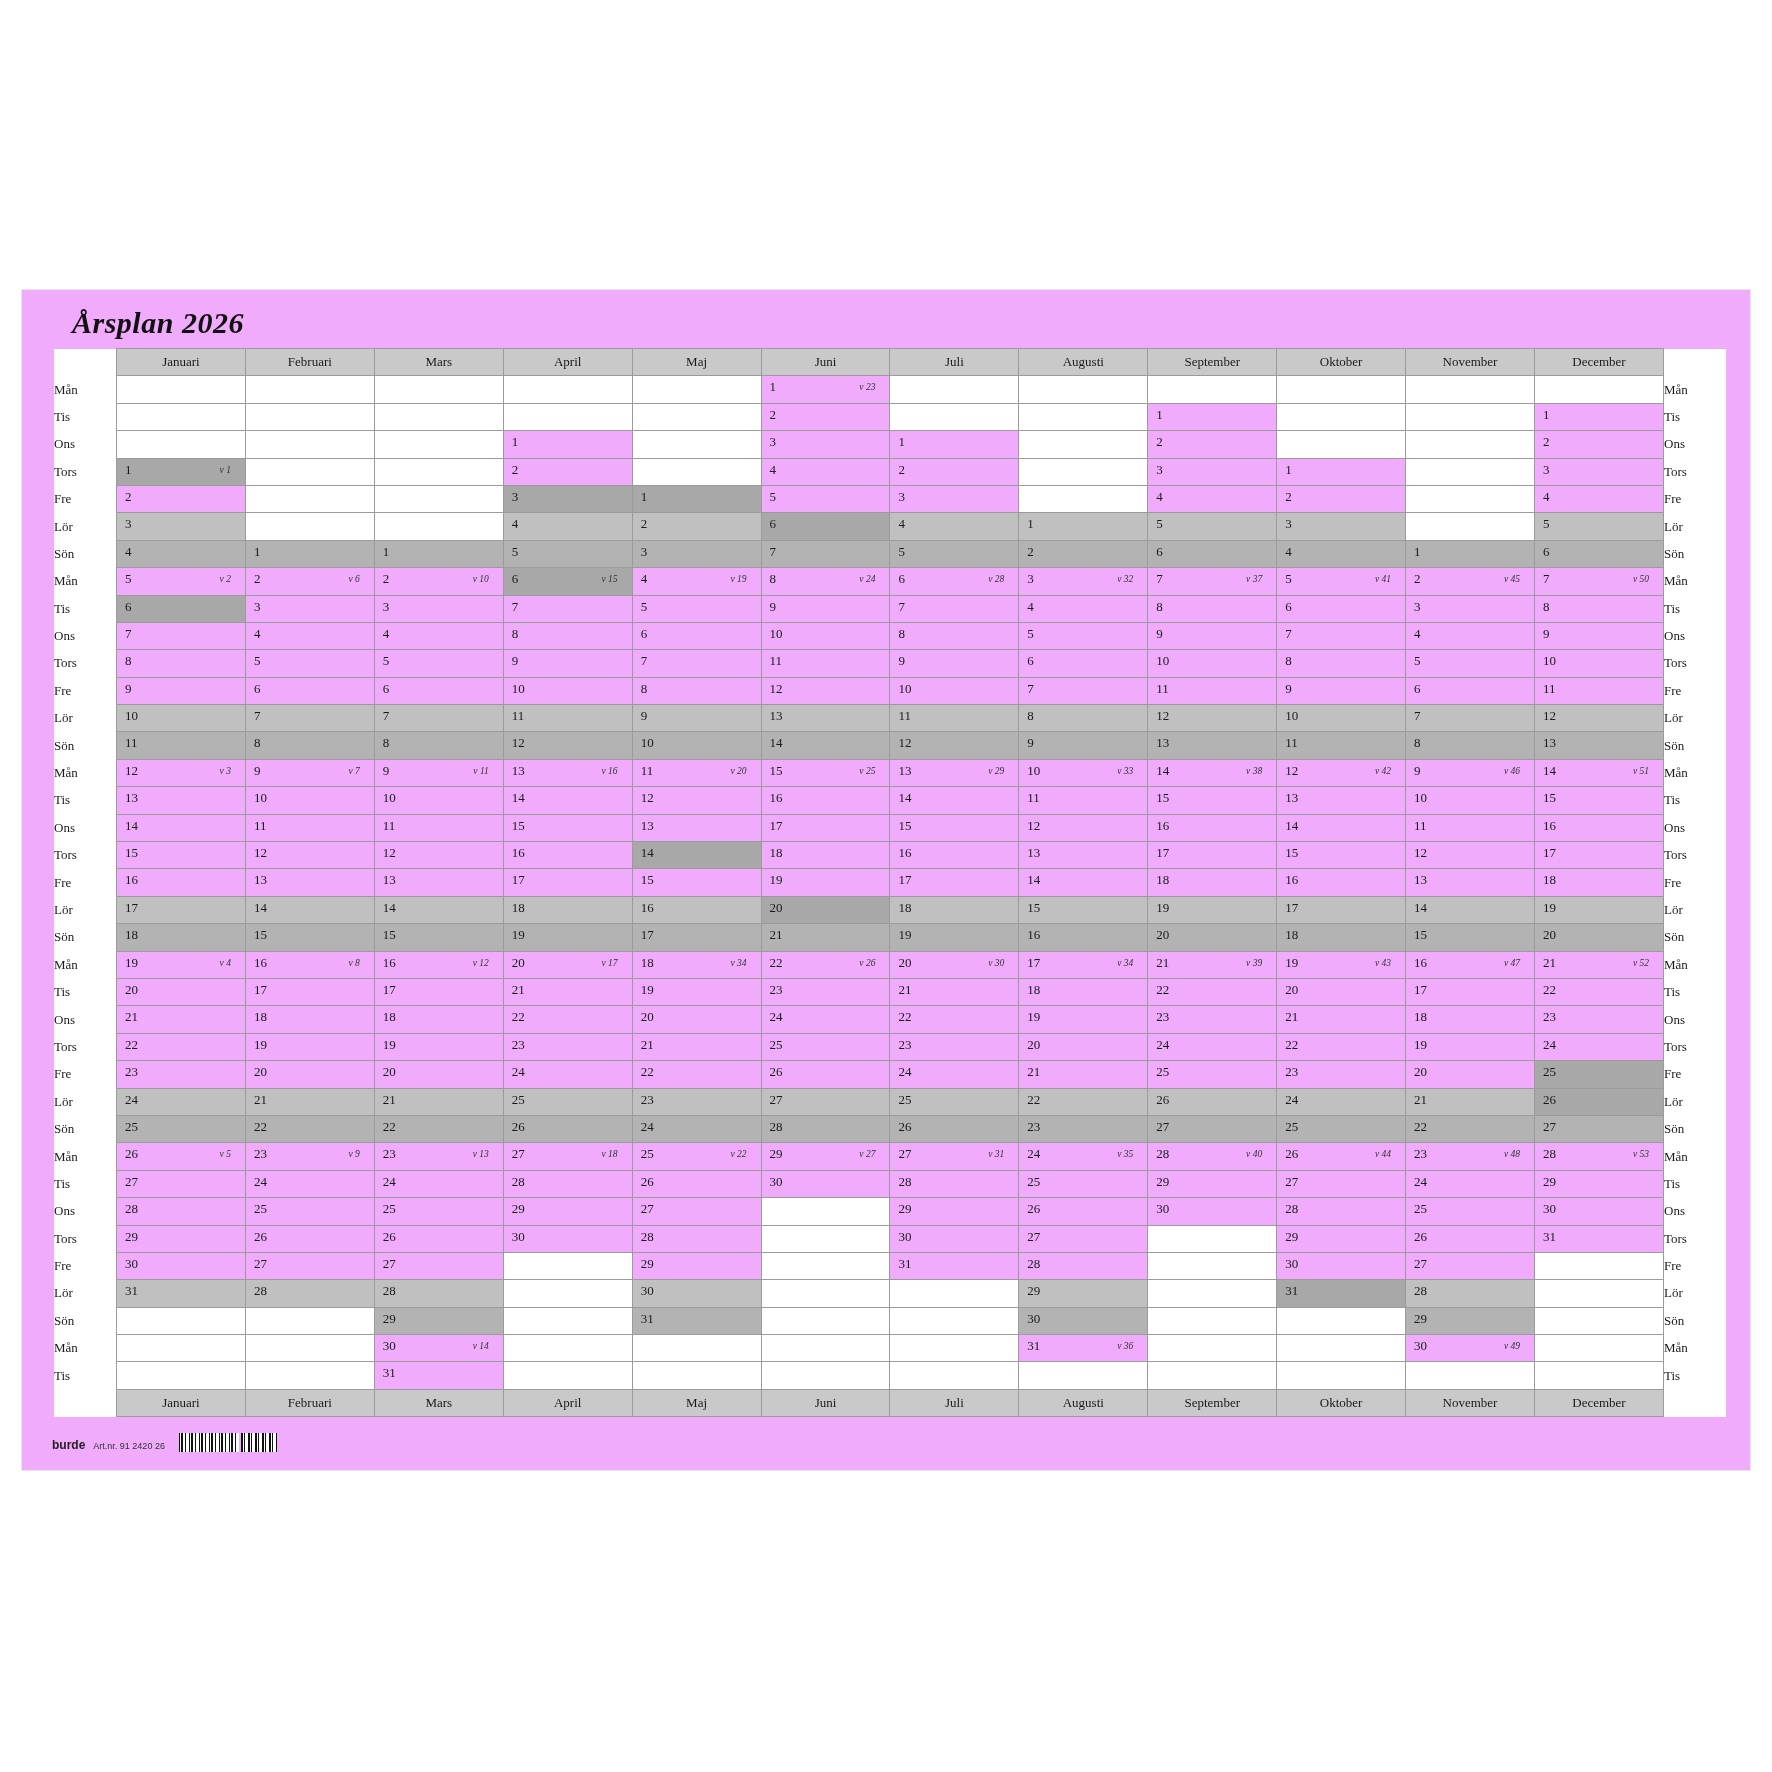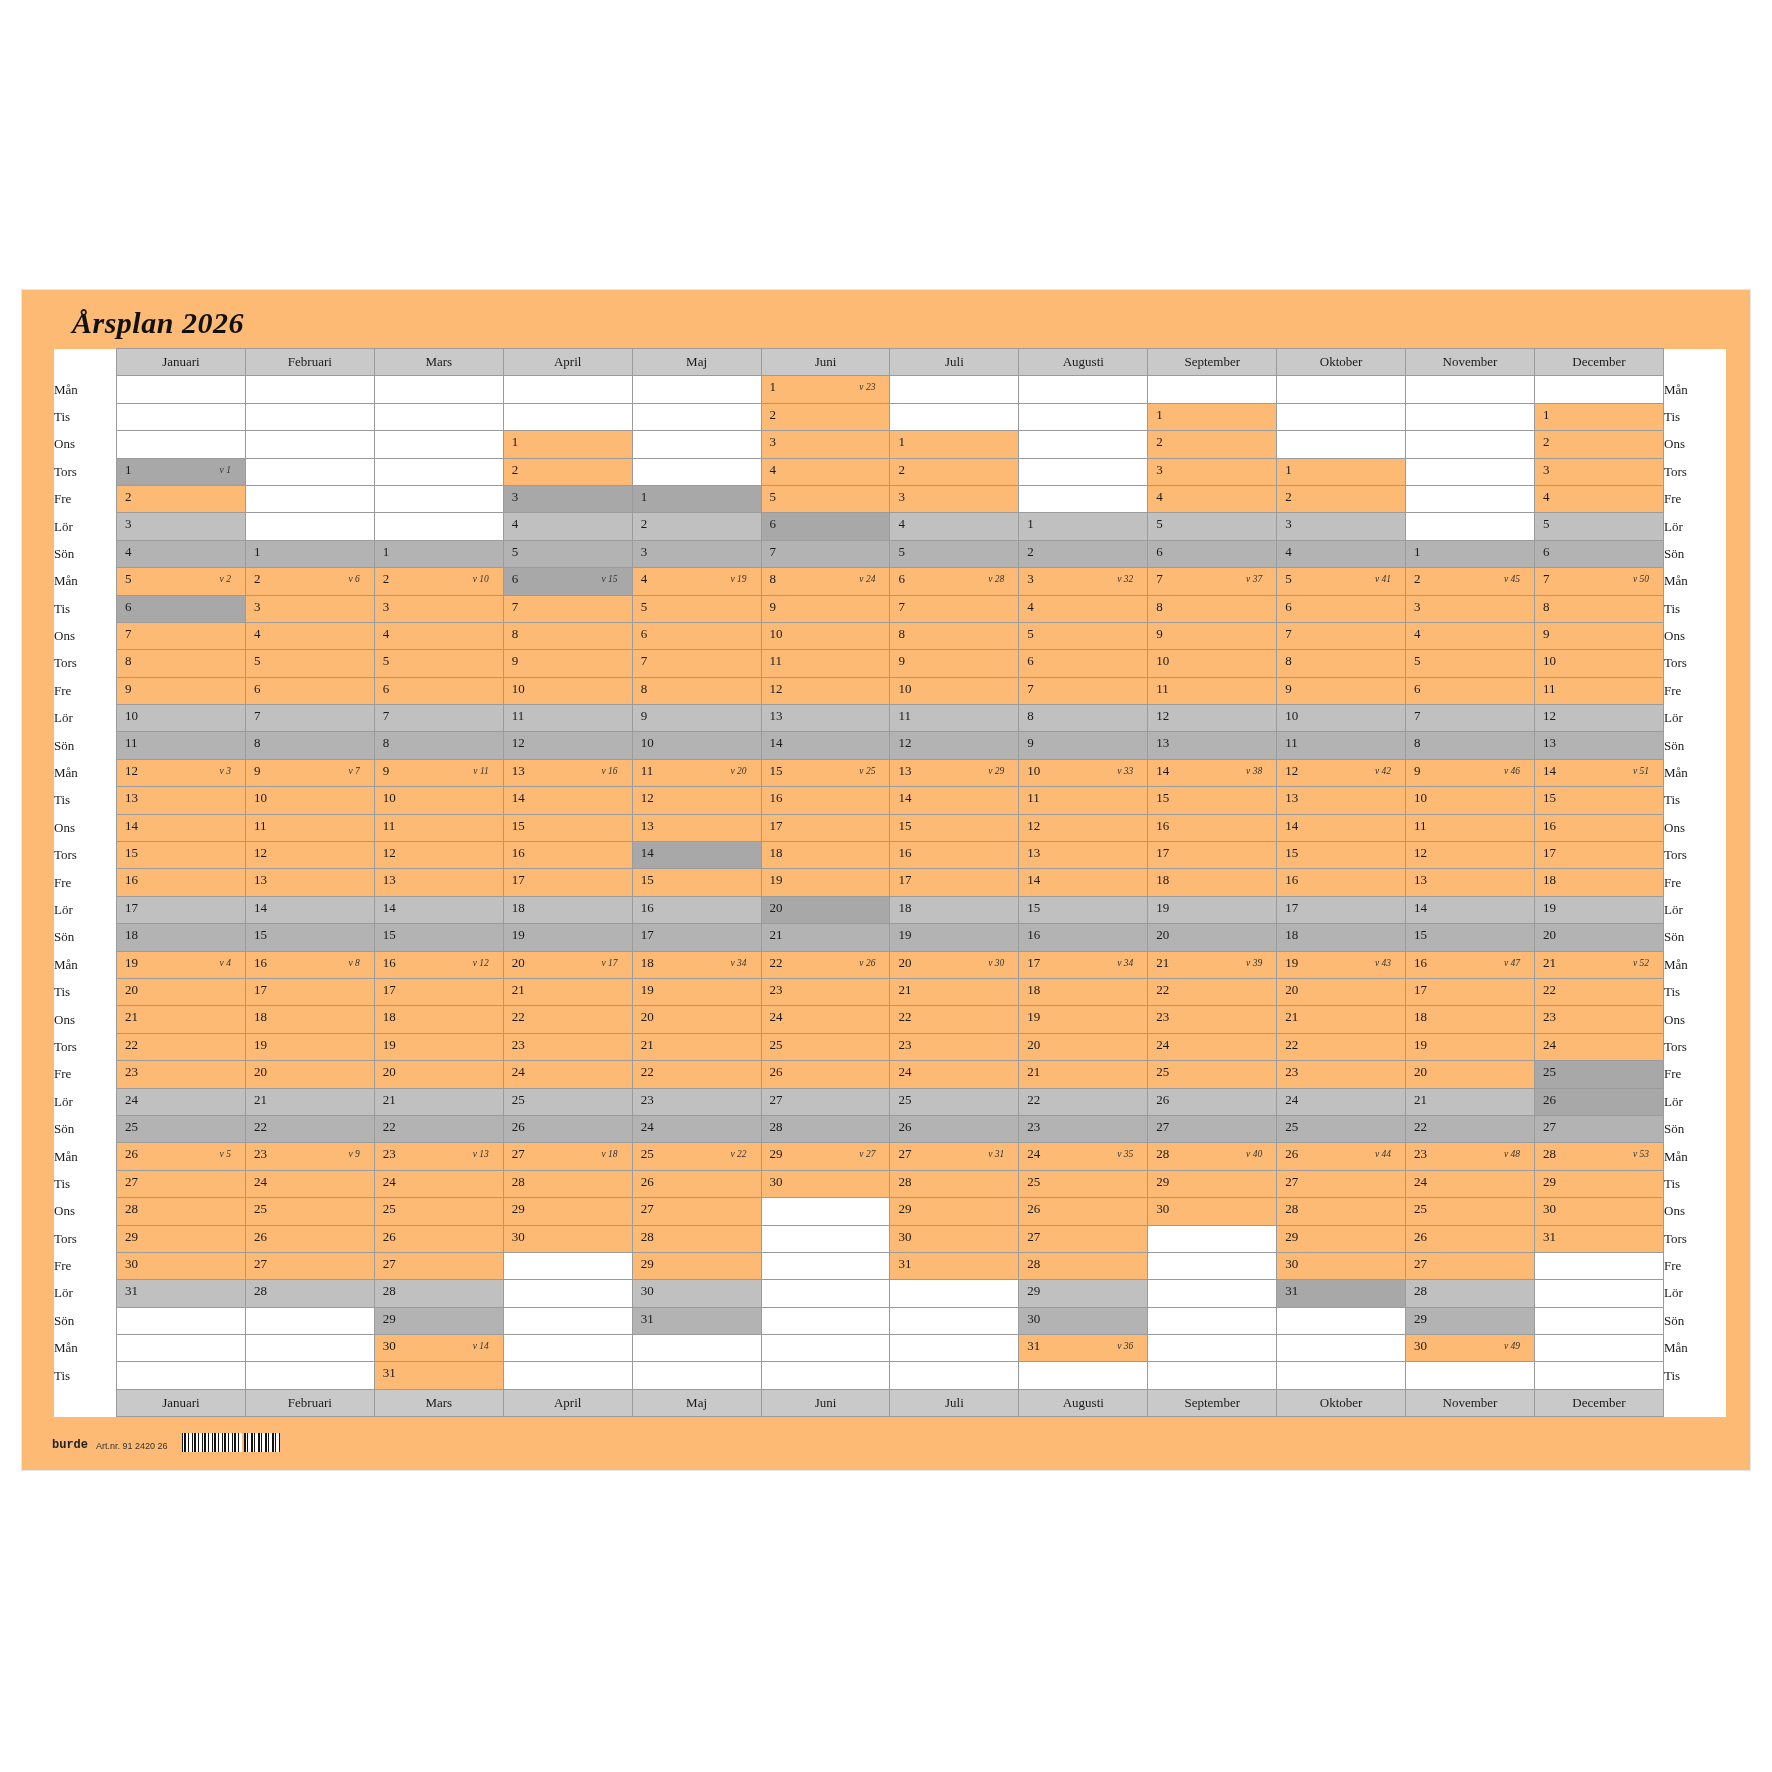--- a/index.html
+++ b/index.html
@@ -1,18 +1,18 @@
 <!DOCTYPE html>
 <html><head>
 <meta charset="utf-8">
 <style>
   html,body{margin:0;padding:0;background:#ffffff;}
   body{width:1772px;height:1772px;font-family:"Liberation Serif",serif;}
   .stage{position:relative;width:1772px;height:1772px;background:#ffffff;}
-  .poster{position:absolute;left:22px;top:290px;width:1728px;height:1180px;background:#fdba74;
+  .poster{position:absolute;left:22px;top:290px;width:1728px;height:1180px;background:#f0abfc;
           box-shadow:0 0 0 1px #e6e6e6;}
   .inner{position:absolute;left:28px;top:10px;right:26px;bottom:8px;}
   .title{font-family:"Liberation Serif",serif;font-style:italic;font-weight:bold;font-size:30px;
          color:#111;letter-spacing:.5px;margin:6px 0 8px 22px;}
   table.cal{border-collapse:collapse;table-layout:fixed;width:1672px;margin-left:4px;}
   table.cal td{border:1px solid #9b9b9b;height:26.4px;padding:0;font-size:13px;color:#1a1a1a;
                font-family:"Liberation Serif",serif;vertical-align:middle;}
   .dayname{width:62px;text-align:left;padding-left:9px;font-size:13.5px;border:none !important;
            background:#fff;color:#111;}
   .monthhdr td{background:#c9c9c9;text-align:center;font-size:19px;height:34px;color:#111;
@@ -20,21 +20,21 @@
   .monthhdr td.dayname{background:#fff;border:none !important;}
   .cell{position:relative;padding-left:8px;}
   .cell .n{position:absolute;left:8px;top:4px;font-size:13px;line-height:13px;}
   .cell .w{position:absolute;right:14px;top:6px;font-size:9.5px;font-style:italic;color:#333;}
   tr.sat td.cell{background:#c0c0c0;}
   tr.sun td.cell{background:#b3b3b3;}
   td.hl{background:#a8a8a8 !important;}
   td.empty{background:#fff;}
   tr.sat td.empty, tr.sun td.empty{background:#fff;}
   .footer{display:flex;align-items:flex-end;justify-content:flex-start;margin-top:5px;height:30px;}
-  .brand{font-family:Liberation Mono, monospace;font-size:12px;font-weight:bold;color:#222;
+  .brand{font-family:Liberation Sans, sans-serif;font-size:12px;font-weight:bold;color:#222;
          margin-left:2px;}
   .artnr{font-family:Liberation Sans, sans-serif;font-size:9px;color:#333;margin-left:8px;
          padding-bottom:1px;}
   .barcode{margin-left:14px;height:19px;width:60px;
     background:repeating-linear-gradient(to right,#111 0 1px,#fff 1px 2px,#111 2px 4px,#fff 4px 6px,#111 6px 7px,#fff 7px 10px);}
   .barcode2{margin-left:2px;height:19px;width:36px;
     background:repeating-linear-gradient(to right,#111 0 2px,#fff 2px 3px,#111 3px 4px,#fff 4px 7px);}
 </style>
 </head>
 <body>

